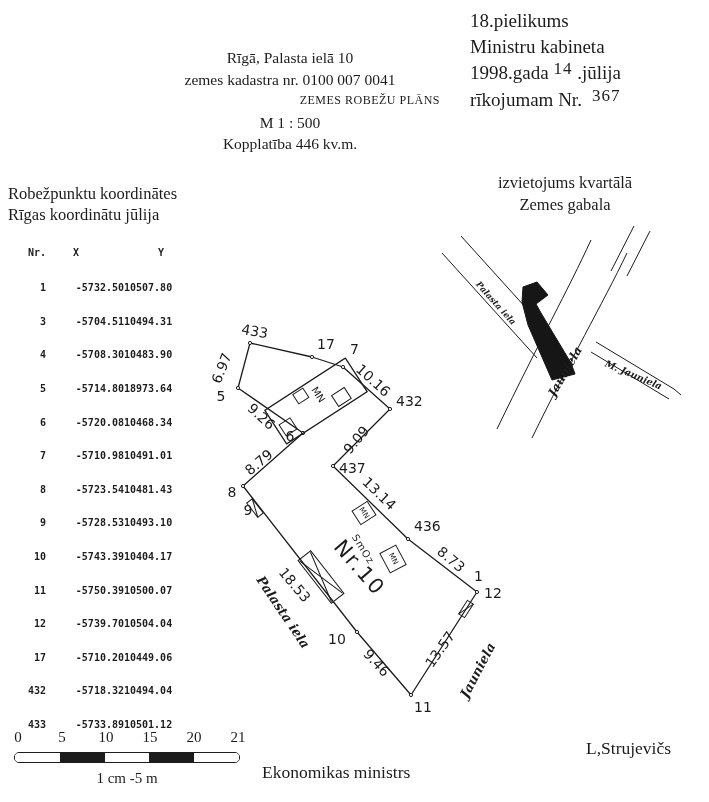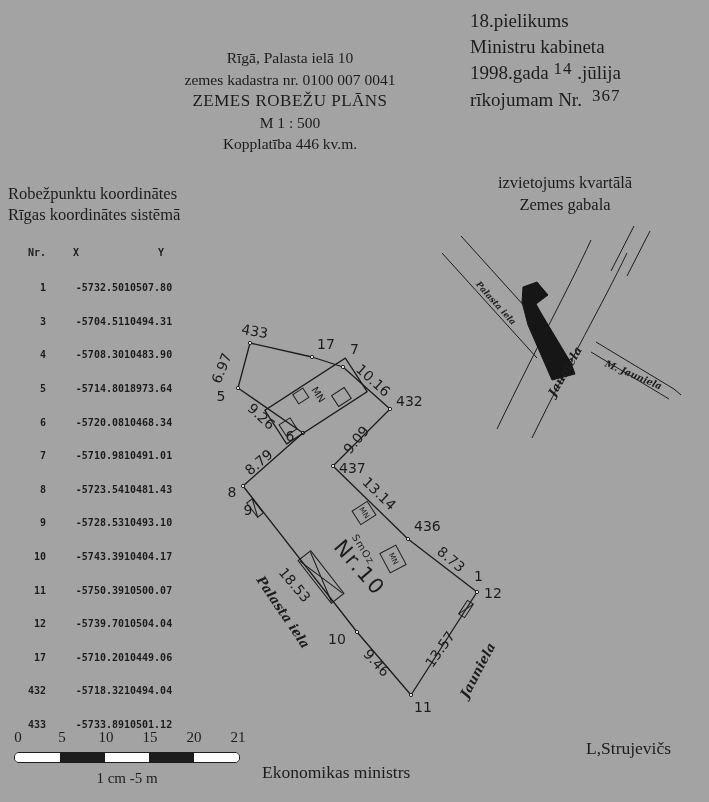--- a/index.html
+++ b/index.html
@@ -1,28 +1,28 @@
 <!DOCTYPE html>
 <html><head>
 <meta charset="utf-8">
 <style>
   html,body{margin:0;padding:0;background:#e8e8e8;}
   .canvas{
-    position:relative;width:709px;height:802px;background:#a3a3a3;
+    position:relative;width:709px;height:802px;background:#ffffff;
     font-family:"Liberation Serif","DejaVu Serif",serif;color:#1c1c1c;
     overflow:hidden;filter:blur(0.25px);
   }
   .abs{position:absolute;}
   
   .annex{left:470px;top:8px;font-size:19px;line-height:26px;white-space:nowrap;}
   .annex .sup{display:inline-block;transform:translateY(-5px);font-size:17px;letter-spacing:1px;}
   .annex .gap{display:inline-block;width:10px;}
   
   .titleblock{left:140px;top:47px;width:300px;text-align:center;font-size:15.5px;line-height:21.5px;}
-  .titleblock .big{font-size:17px;letter-spacing:0.5px;}
+  .titleblock .big{font-size:12px;letter-spacing:0.5px;text-align:right;}
   
   .coordhead{left:8px;top:183px;font-size:16.5px;line-height:21px;}
   .coordtable{left:12px;top:227px;font-family:"DejaVu Sans Mono",monospace;font-size:10px;font-weight:bold;filter:blur(0.35px);}
   .crow{display:grid;grid-template-columns:40px 72px 78px;height:21.6px;align-items:center;margin-top:12px;}
   .crow .nr{text-align:right;padding-right:6px;}
   .crow .cx{text-align:right;}
   .crow .cy{text-align:left;}
   .chead{font-size:10px;height:26px;}
   .chead .cx{text-align:center;padding-right:24px;}
   .chead .cy{padding-left:34px;}
@@ -66,21 +66,21 @@
   <div class="abs titleblock">
     <div>Rīgā, Palasta ielā 10</div>
     <div>zemes kadastra nr. 0100 007 0041</div>
     <div class="big">ZEMES ROBEŽU PLĀNS</div>
     <div>M 1 : 500</div>
     <div>Kopplatība 446 kv.m.</div>
   </div>
 
   <div class="abs coordhead">
     <div>Robežpunktu koordinātes</div>
-    <div>Rīgas koordinātes sistēmā</div>
+    <div>Rīgas koordinātu jūlija</div>
   </div>
 
   <div class="abs coordtable">
     <div class="crow chead">
       <div class="nr">Nr.</div>
       <div class="cx">X</div>
       <div class="cy">Y</div>
     </div>
     <div class="crow">
         <div class="nr">1</div>

